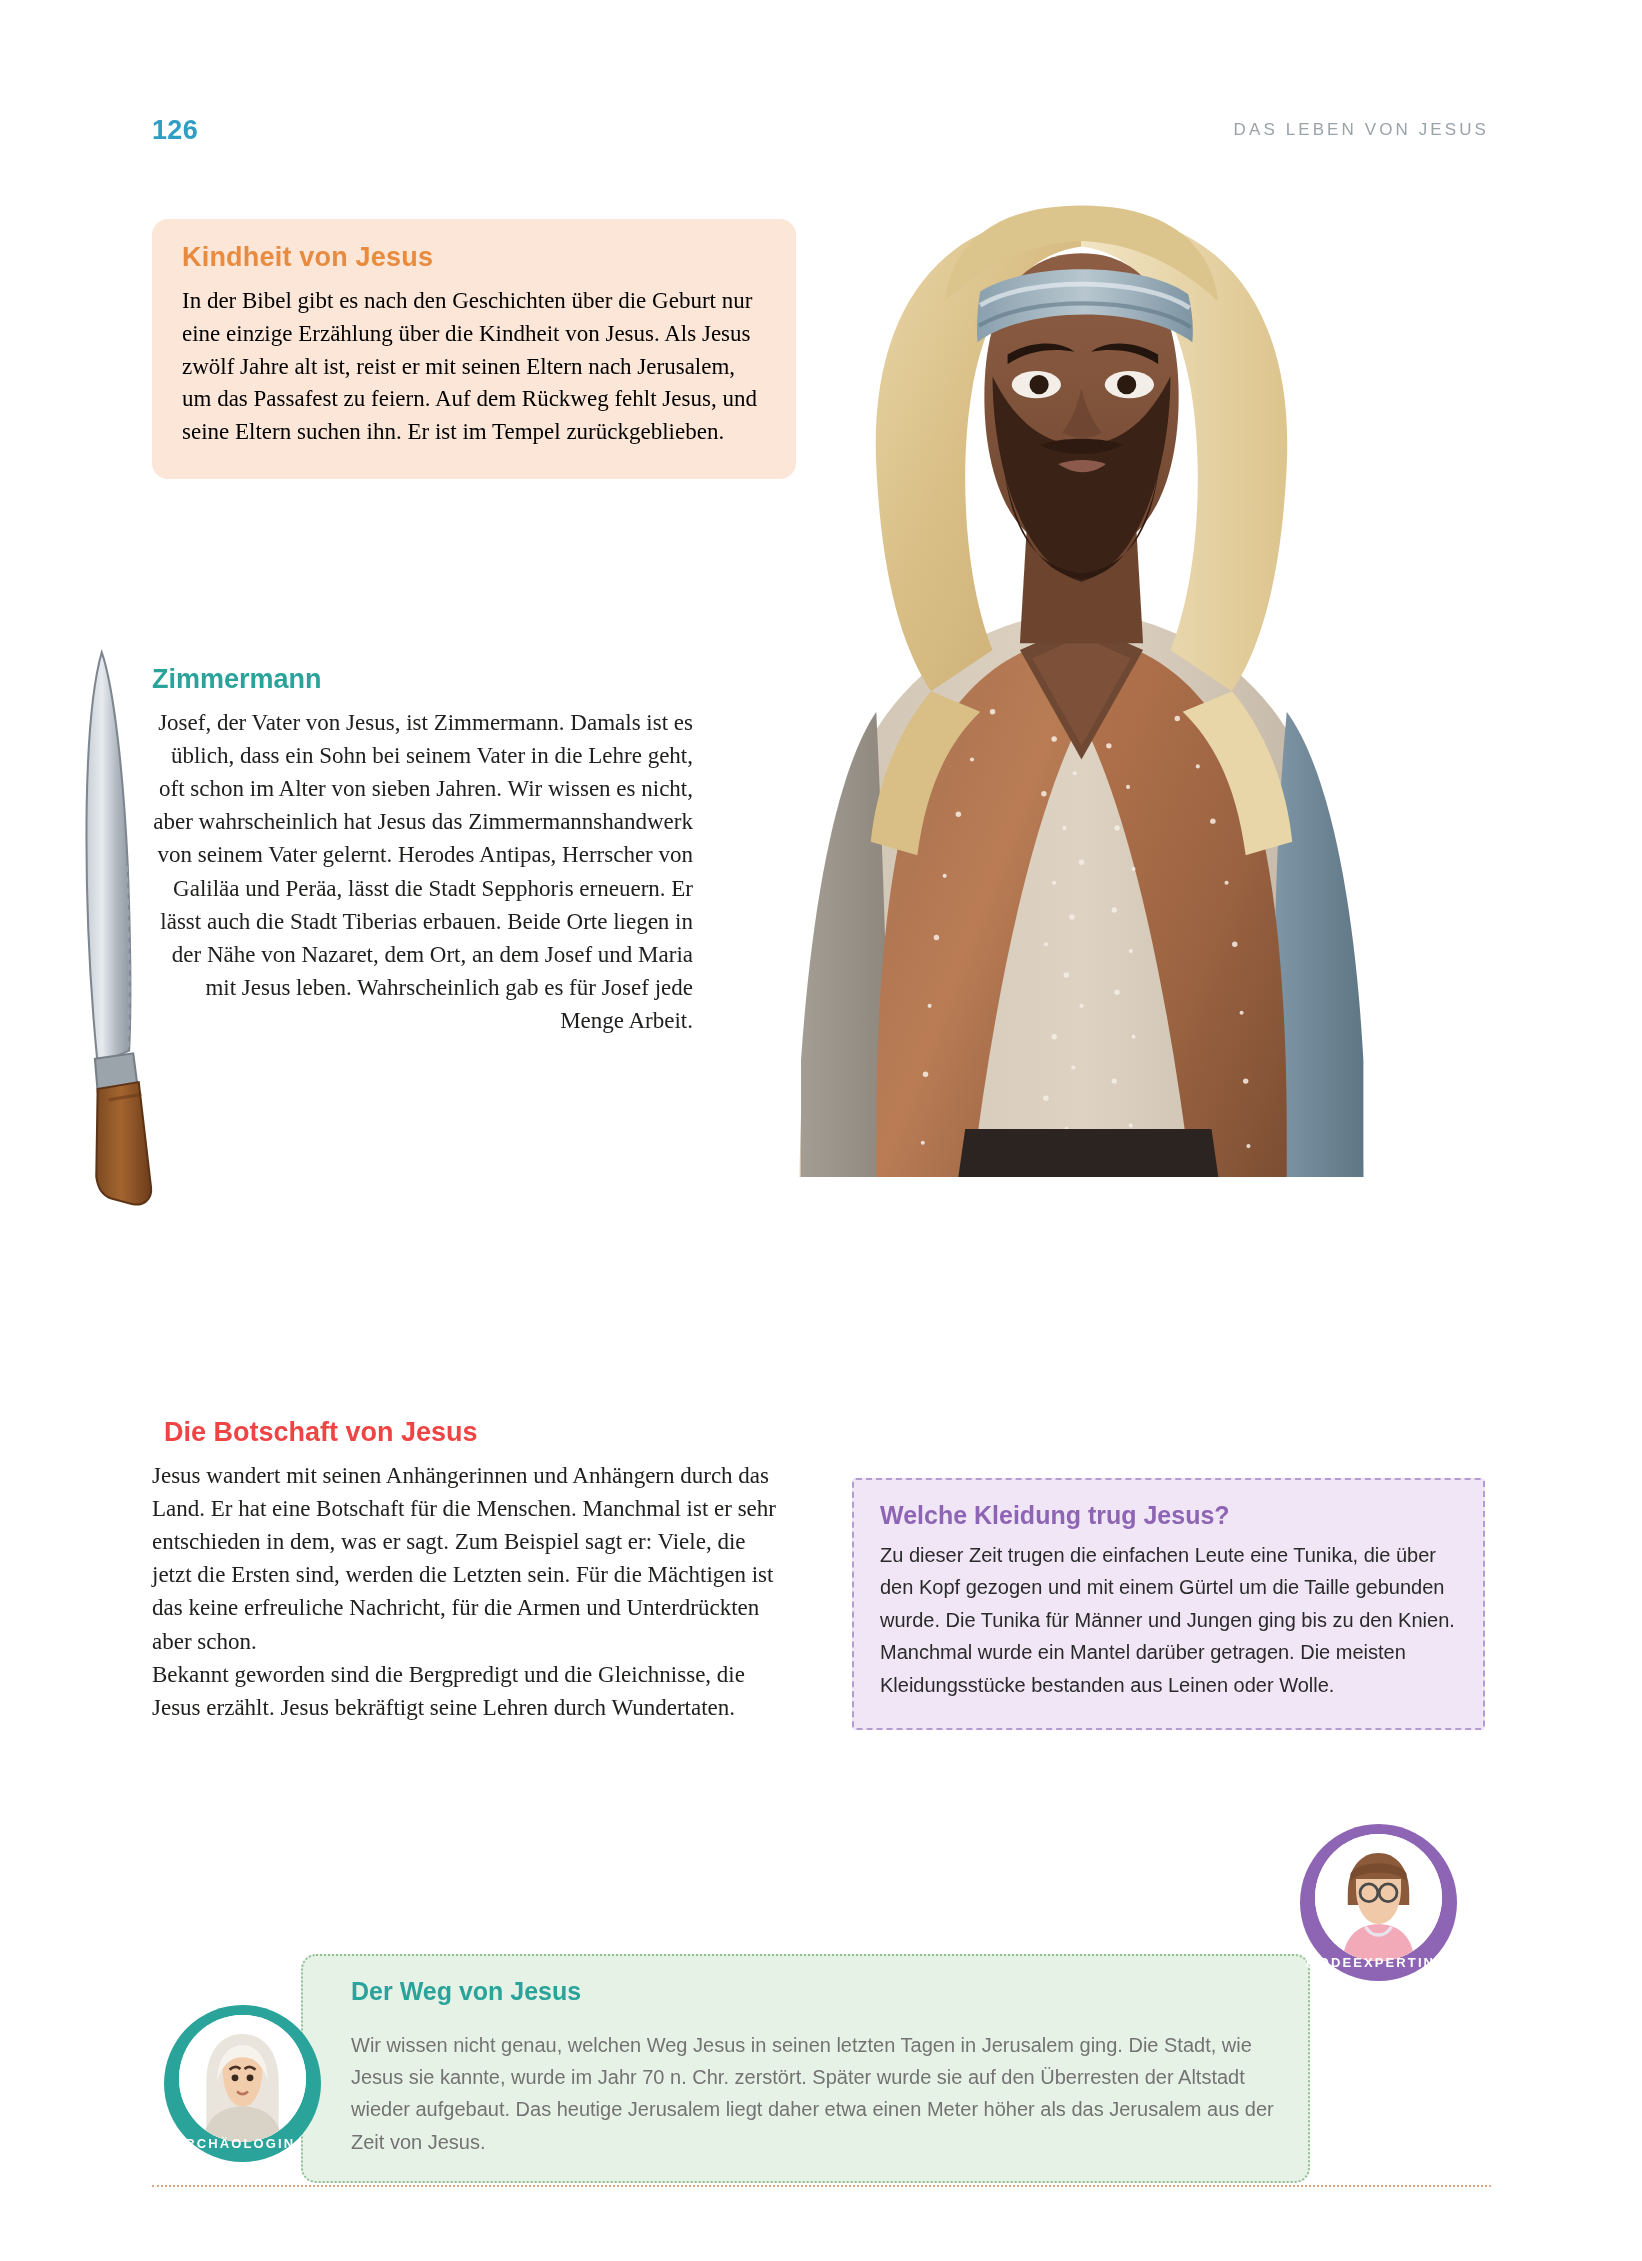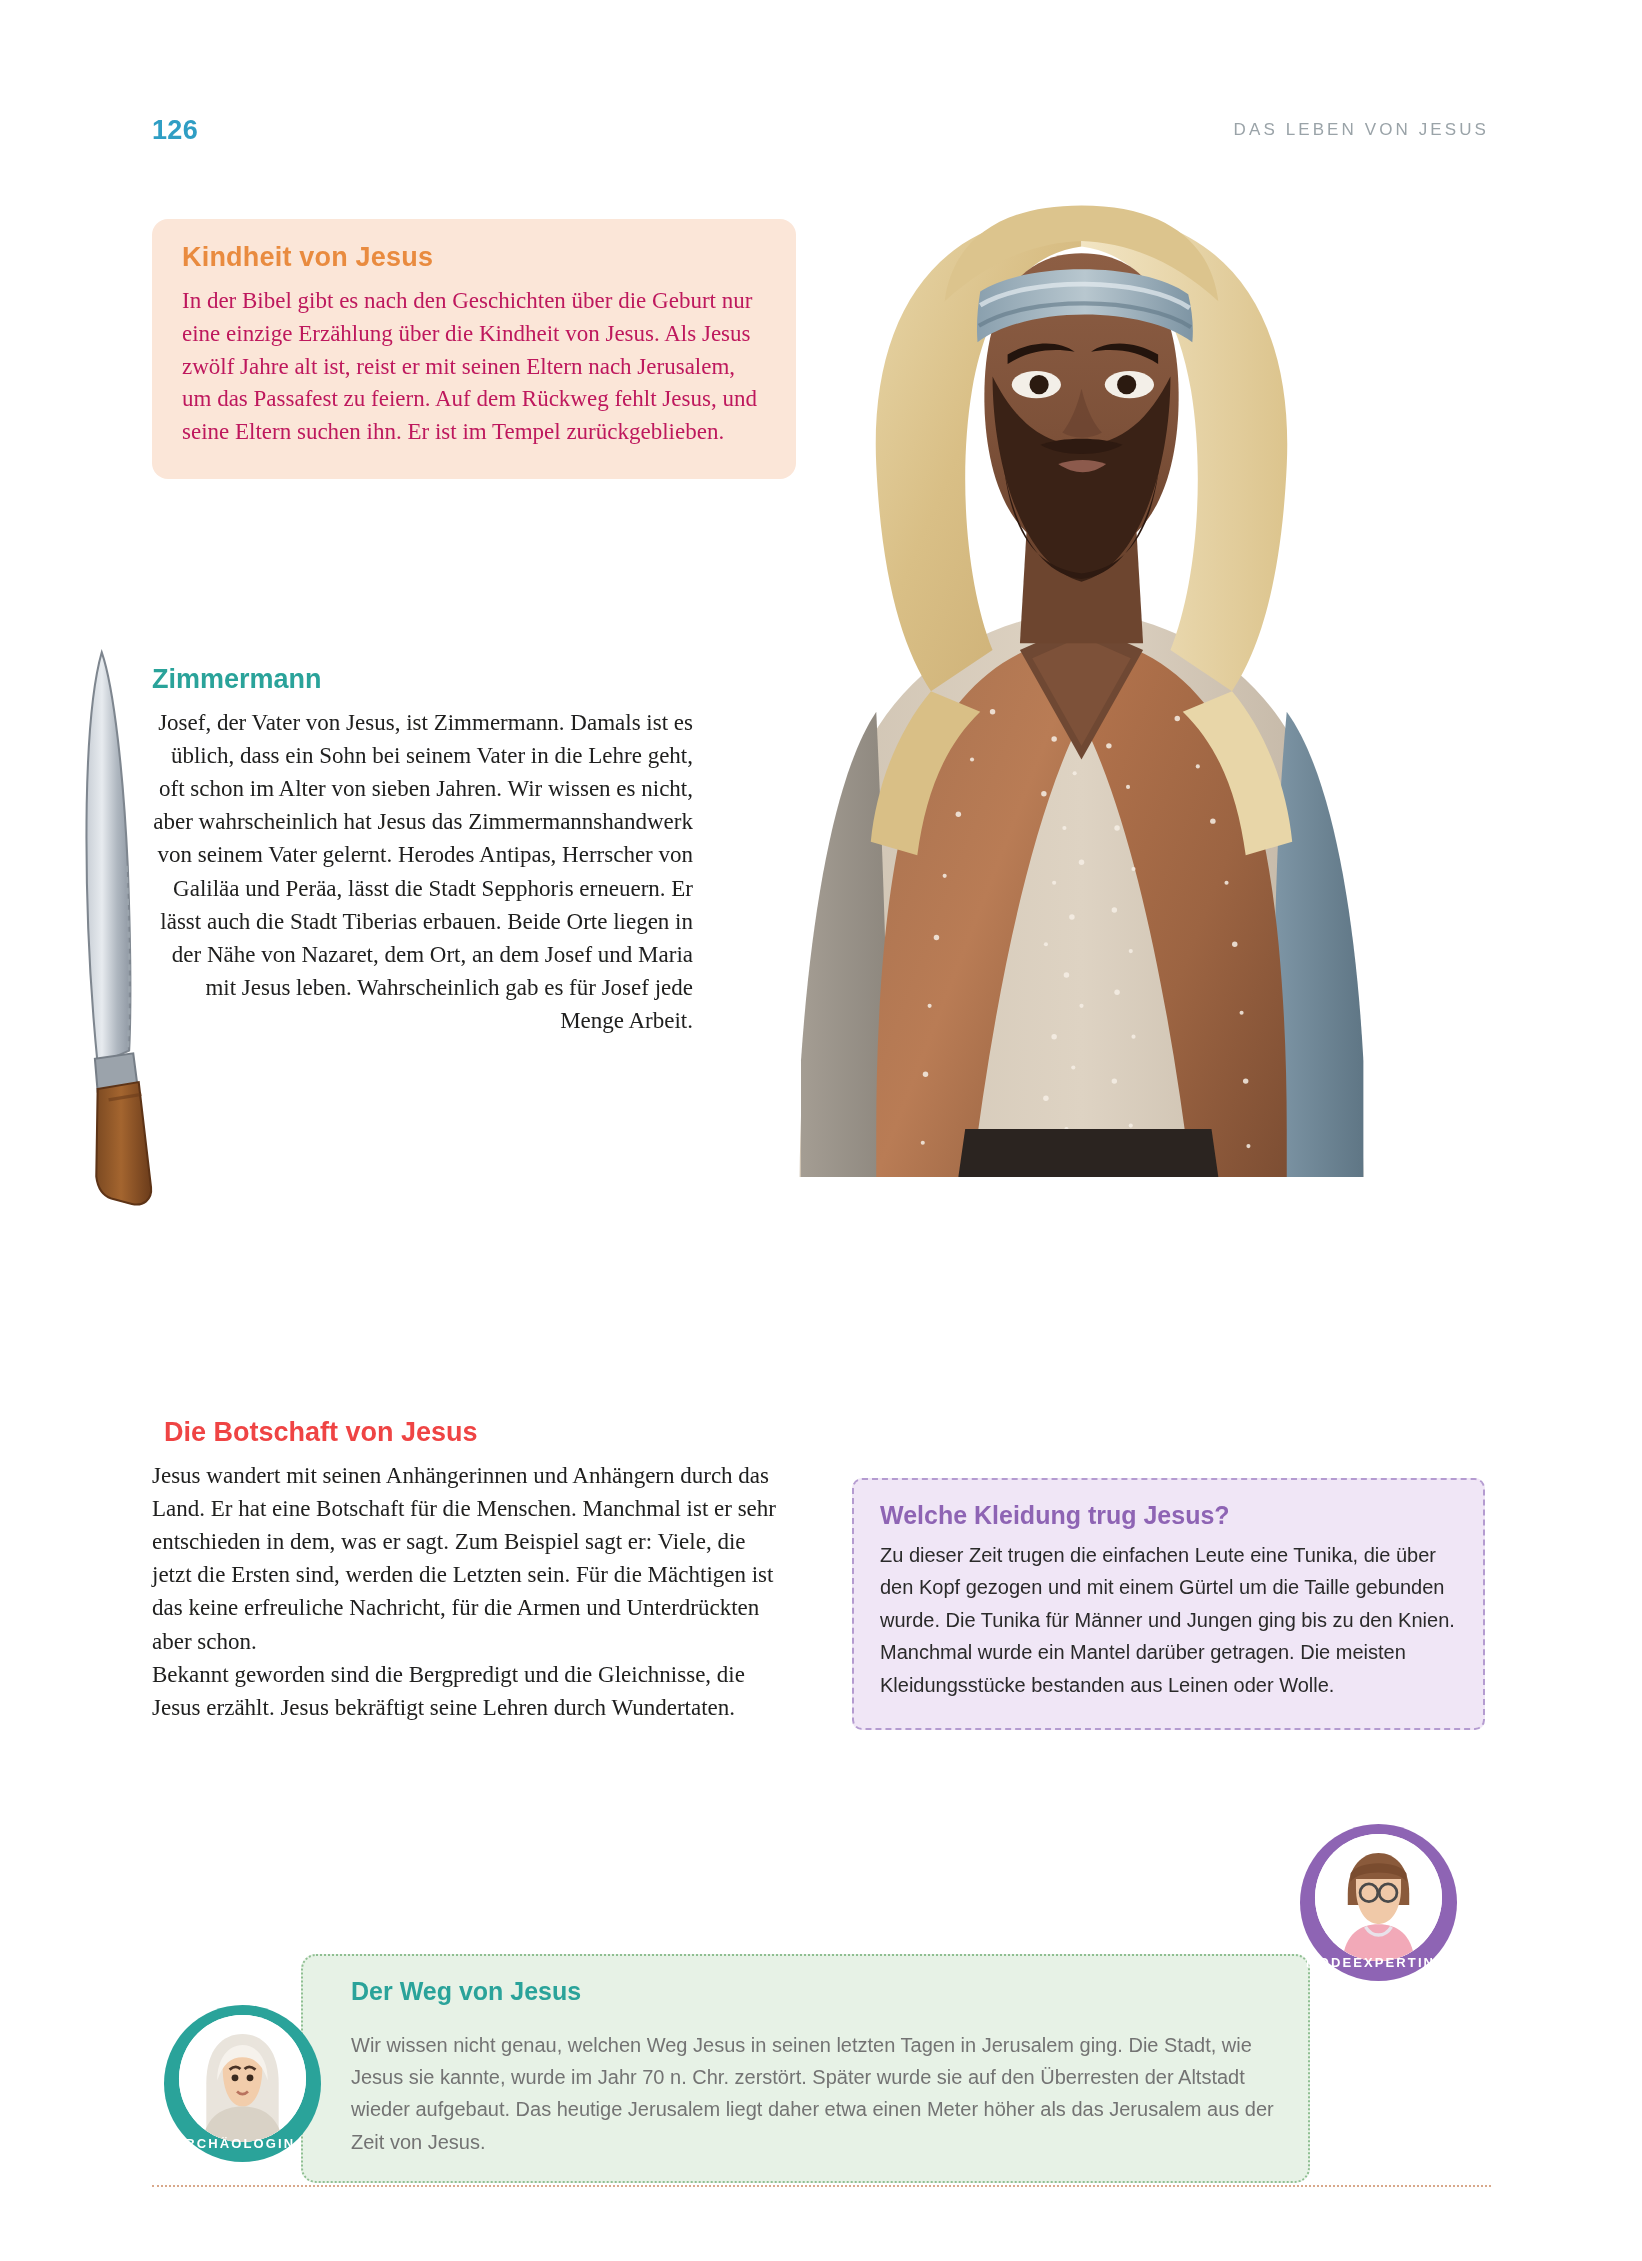--- a/index.html
+++ b/index.html
@@ -39,21 +39,21 @@
     padding:23px 30px 30px 30px;
     box-sizing:border-box;
   }
   .box-kindheit h2 {
     margin:0 0 12.3px 0;
     font-family:"Liberation Sans", sans-serif;
     font-size:27px; color:#e98b3f; font-weight:bold;
     letter-spacing:0.2px;
   }
   .box-kindheit p {
-    margin:0; font-size:23px; line-height:1.42; color:#be185d;
+    margin:0; font-size:23px; line-height:1.42; color:#000000;
   }
 
   
   .zimmermann {
     position:absolute; left:152px; top:664px; width:541px;
   }
   .zimmermann h2 {
     margin:0 0 11px 0;
     font-family:"Liberation Sans", sans-serif;
     font-size:27px; color:#2aa39a; font-weight:bold;
@@ -76,21 +76,21 @@
     font-size:27px; color:#ef4444; font-weight:bold;
   }
   .botschaft p {
     margin:0; font-size:23px; line-height:1.44; color:#20201f;
   }
   .botschaft p + p { margin-top:0; }
 
   
   .box-kleidung {
     position:absolute; left:852px; top:1478px; width:633px;
-    background:#f0e6f6; border:2.1px dashed #b49bd0; border-radius:10px;
+    background:#f0e6f6; border:2.1px dashed #b49bd0; border-radius:4px;
     padding:20.5px 26px 27px 26px; box-sizing:border-box;
   }
   .box-kleidung h3 {
     margin:0 0 9.6px 0;
     font-family:"Liberation Sans", sans-serif;
     font-size:25px; color:#8e64b4; font-weight:bold;
   }
   .box-kleidung p {
     margin:0; font-family:"Liberation Sans", sans-serif;
     font-size:20px; line-height:1.62; color:#2a2a2a;

